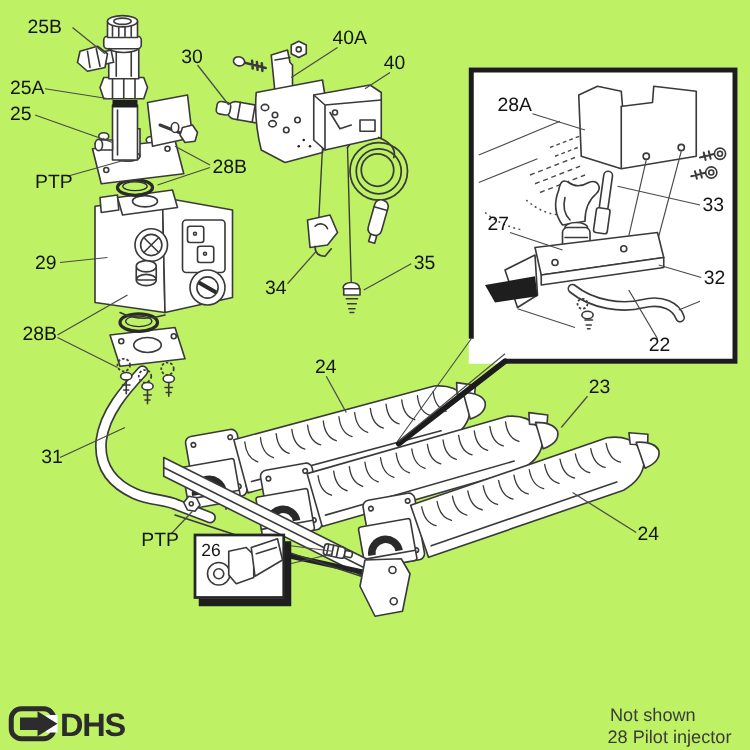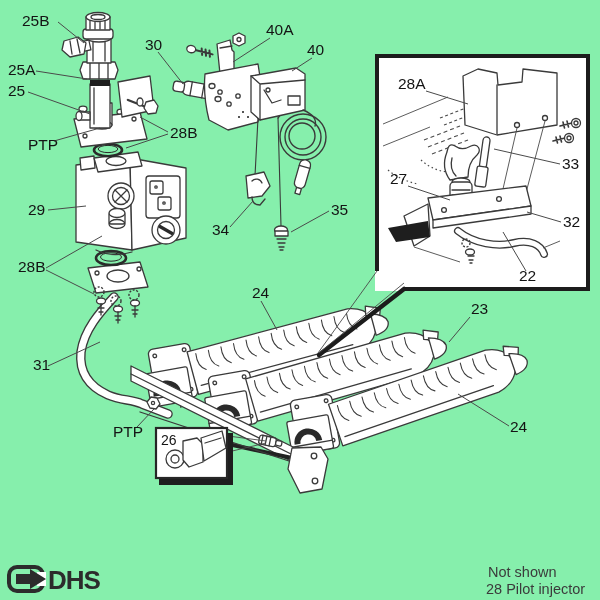--- a/index.html
+++ b/index.html
@@ -1,16 +1,16 @@
 <!DOCTYPE html>
 <html><head>
 <meta charset="utf-8">
 <style>
   html,body{margin:0;padding:0;background:#fff;}
-  .stage{position:relative;width:600px;height:600px;background:#86efac;overflow:hidden;
+  .stage{position:relative;width:600px;height:600px;background:#bef264;overflow:hidden;
          font-family:"Liberation Sans",sans-serif;}
   svg{display:block;}
   .ln{fill:none;stroke:#3a3a3a;stroke-width:1.3;stroke-linecap:round;stroke-linejoin:round;}
   .fw{fill:#ffffff;stroke:#3a3a3a;stroke-width:1.3;stroke-linejoin:round;}
   .fd{fill:#1e1e1e;stroke:none;}
   .thin{fill:none;stroke:#4a4a4a;stroke-width:0.9;}
   .leader{fill:none;stroke:#4a4a4a;stroke-width:1;}
   .thickbox{fill:none;stroke:#1c1c1c;stroke-width:4;stroke-linejoin:miter;}
   .arch{fill:none;stroke:#2a2a2a;stroke-width:6;}
   .dash43{fill:none;stroke:#4a4a4a;stroke-width:1.1;stroke-dasharray:4 3;}

